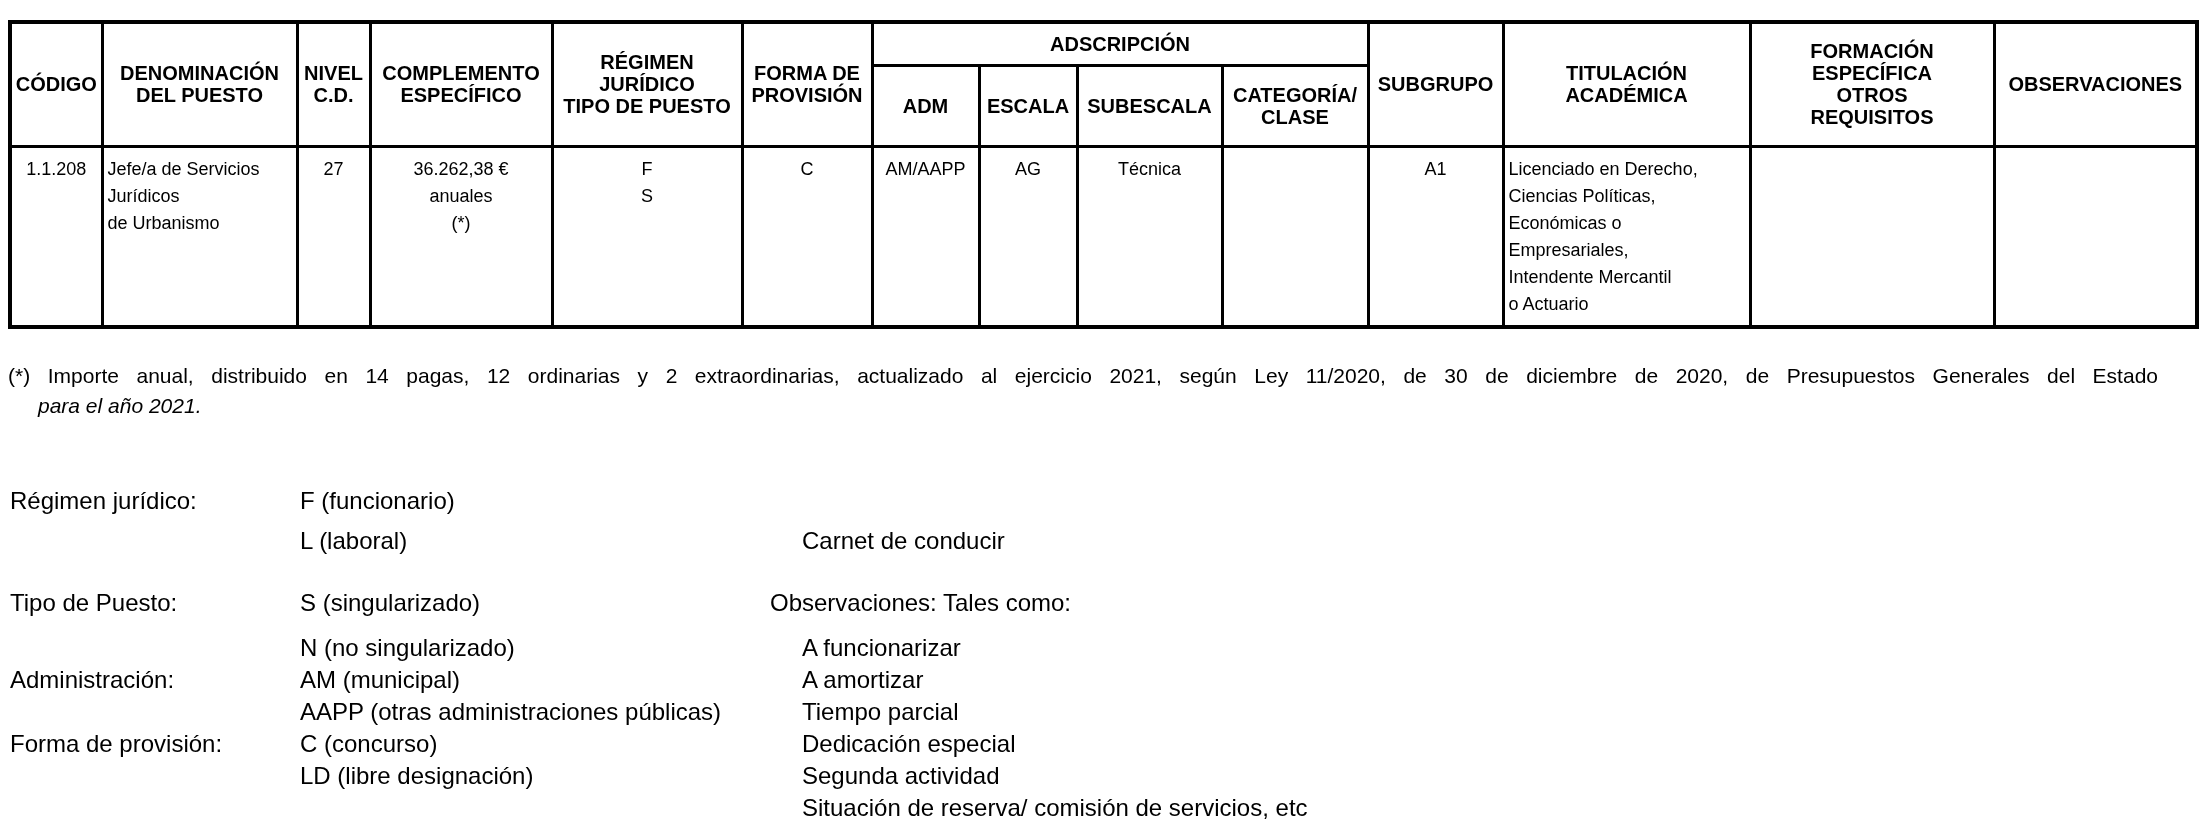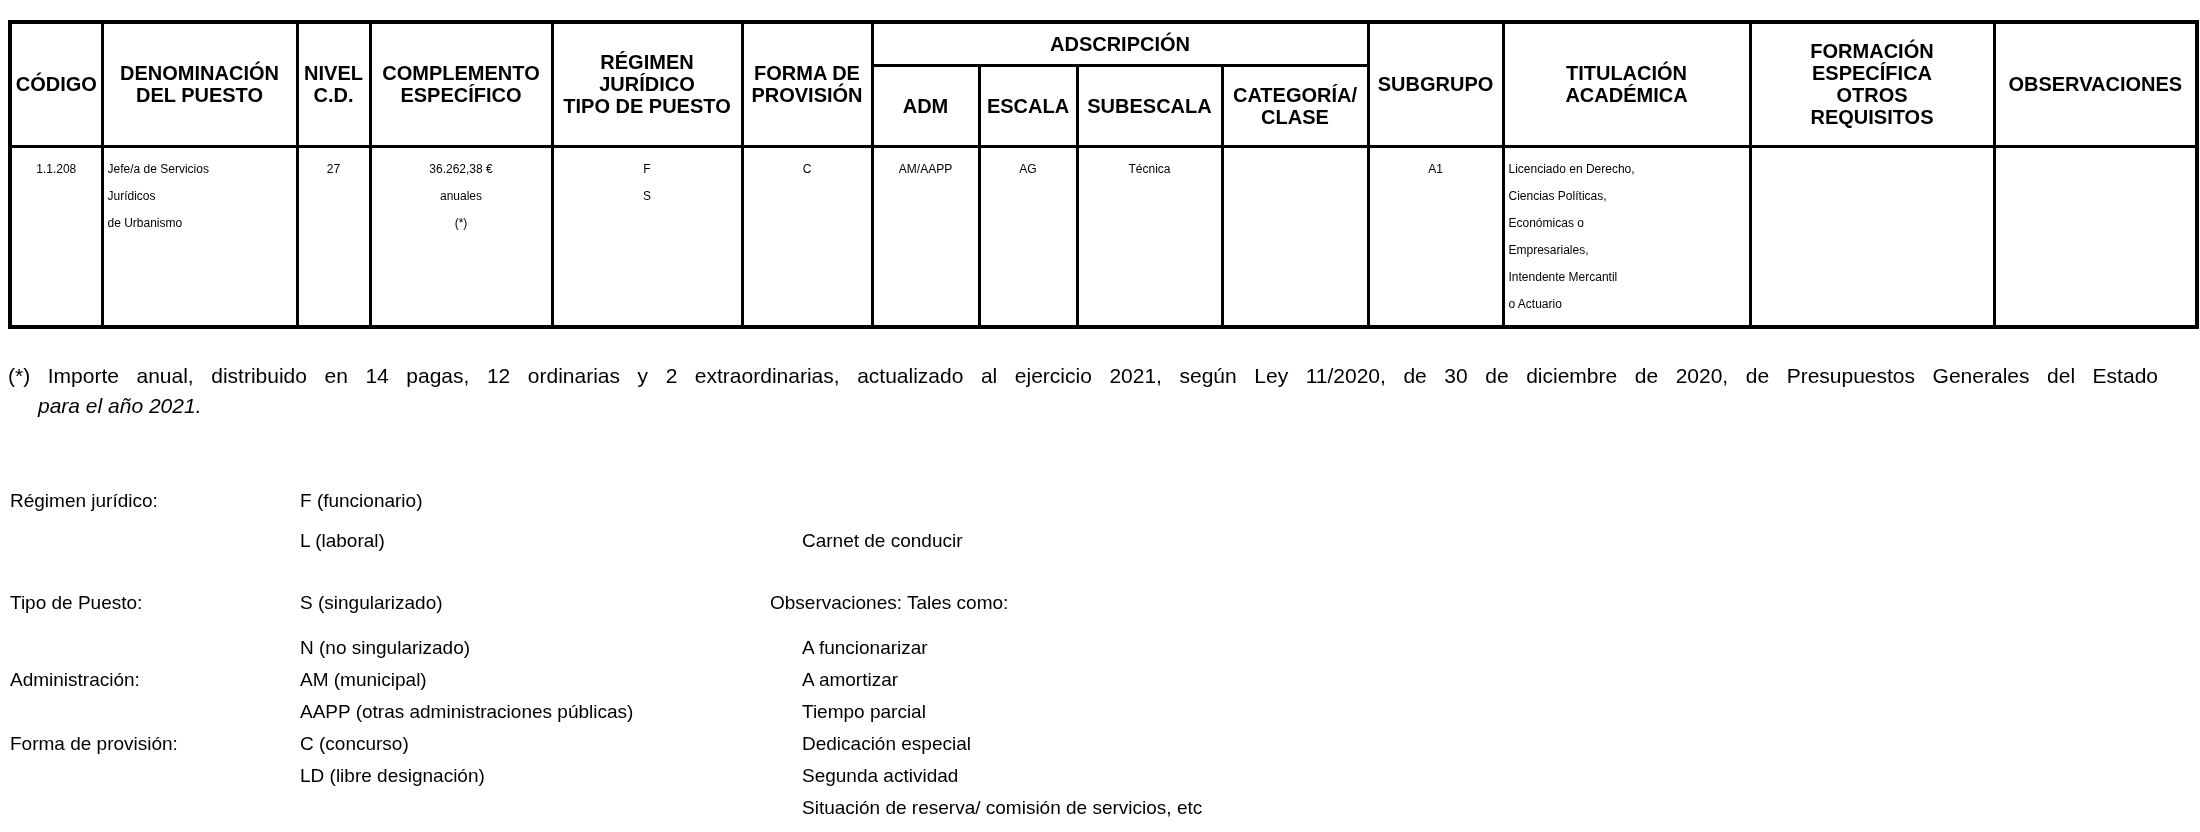--- a/index.html
+++ b/index.html
@@ -36,21 +36,21 @@
     font-weight: bold;
     line-height: 22px;
     text-align: center;
     vertical-align: middle;
     padding: 2px 3px;
   }
   .rpt thead tr.band-top   { height: 43px; }
   .rpt thead tr.band-sub   { height: 81px; }
   .rpt tbody tr.data-row   { height: 181px; }
   .rpt td {
-    font-size: 12px;
+    font-size: 18px;
     line-height: 27px;
     vertical-align: top;
     padding: 8px 5px 0 5px;
   }
   .rpt td.c { text-align: center; }
   .rpt td.l { text-align: left; padding-left: 4px; }
 
   
   .footnote {
     width: 2150px;
@@ -61,21 +61,21 @@
   .footnote .l1 {
     text-align: justify;
     text-align-last: justify;
     -moz-text-align-last: justify;
   }
   .footnote .l2 { padding-left: 30px; font-style: italic; }
 
   
   .legend {
     margin: 64px 0 0 10px;
-    font-size: 19px;
+    font-size: 24px;
   }
   .legend-row {
     display: grid;
     grid-template-columns: 290px 470px auto;
     height: 32px;
     line-height: 32px;
   }
   .legend-row:nth-child(2) { margin-top: 8px; }
   .legend-row:nth-child(3) { margin-top: 30px; }
   .legend-row:nth-child(4) { margin-top: 13px; }

